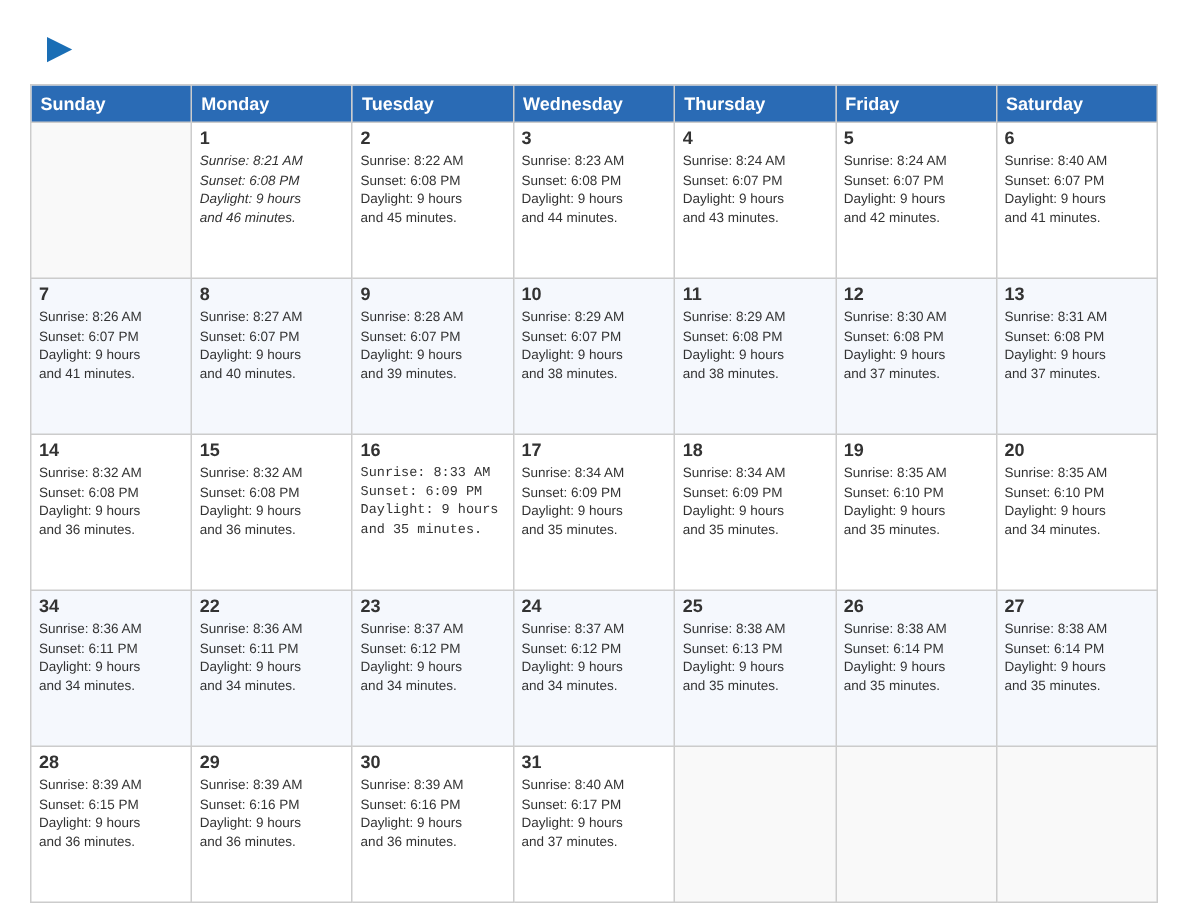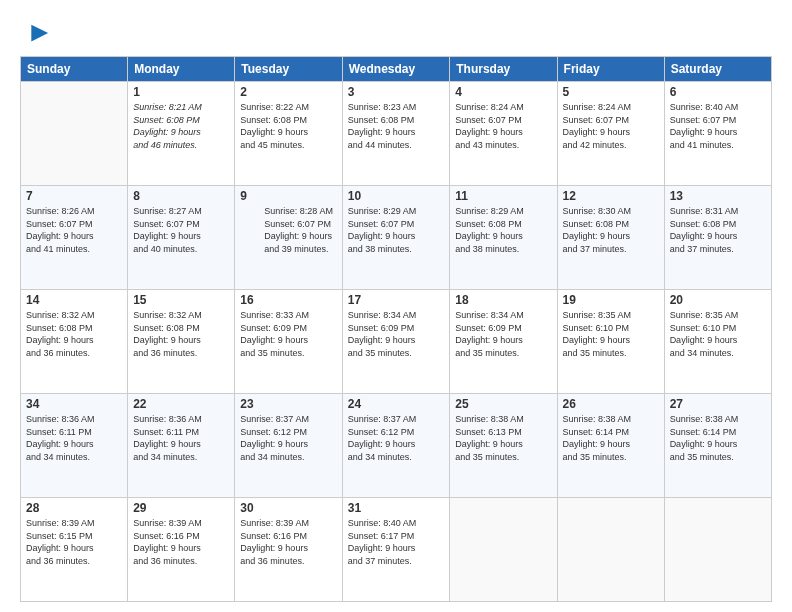--- a/index.html
+++ b/index.html
@@ -188,21 +188,21 @@
           </td>
           <td>
             <span class="day-num">8</span>
             <div class="day-info" style="white-space: pre-line;">Sunrise: 8:27 AM
 Sunset: 6:07 PM
 Daylight: 9 hours
 and 40 minutes.</div>
           </td>
           <td>
             <span class="day-num">9</span>
-            <div class="day-info" style="white-space: pre-line; margin-left: 24px;">Sunrise: 8:28 AM
+            <div class="day-info" style="white-space: pre-line;">Sunrise: 8:28 AM
 Sunset: 6:07 PM
 Daylight: 9 hours
 and 39 minutes.</div>
           </td>
           <td>
             <span class="day-num">10</span>
             <div class="day-info" style="white-space: pre-line;">Sunrise: 8:29 AM
 Sunset: 6:07 PM
 Daylight: 9 hours
 and 38 minutes.</div>
@@ -239,21 +239,21 @@
           </td>
           <td>
             <span class="day-num">15</span>
             <div class="day-info" style="white-space: pre-line;">Sunrise: 8:32 AM
 Sunset: 6:08 PM
 Daylight: 9 hours
 and 36 minutes.</div>
           </td>
           <td>
             <span class="day-num">16</span>
-            <div class="day-info" style="white-space: pre-line;">Sunrise: 8:33 AM
+            <div class="day-info" style="white-space: pre-line; font-family: Liberation Mono, monospace;">Sunrise: 8:33 AM
 Sunset: 6:09 PM
 Daylight: 9 hours
 and 35 minutes.</div>
           </td>
           <td>
             <span class="day-num">17</span>
             <div class="day-info" style="white-space: pre-line;">Sunrise: 8:34 AM
 Sunset: 6:09 PM
 Daylight: 9 hours
 and 35 minutes.</div>

